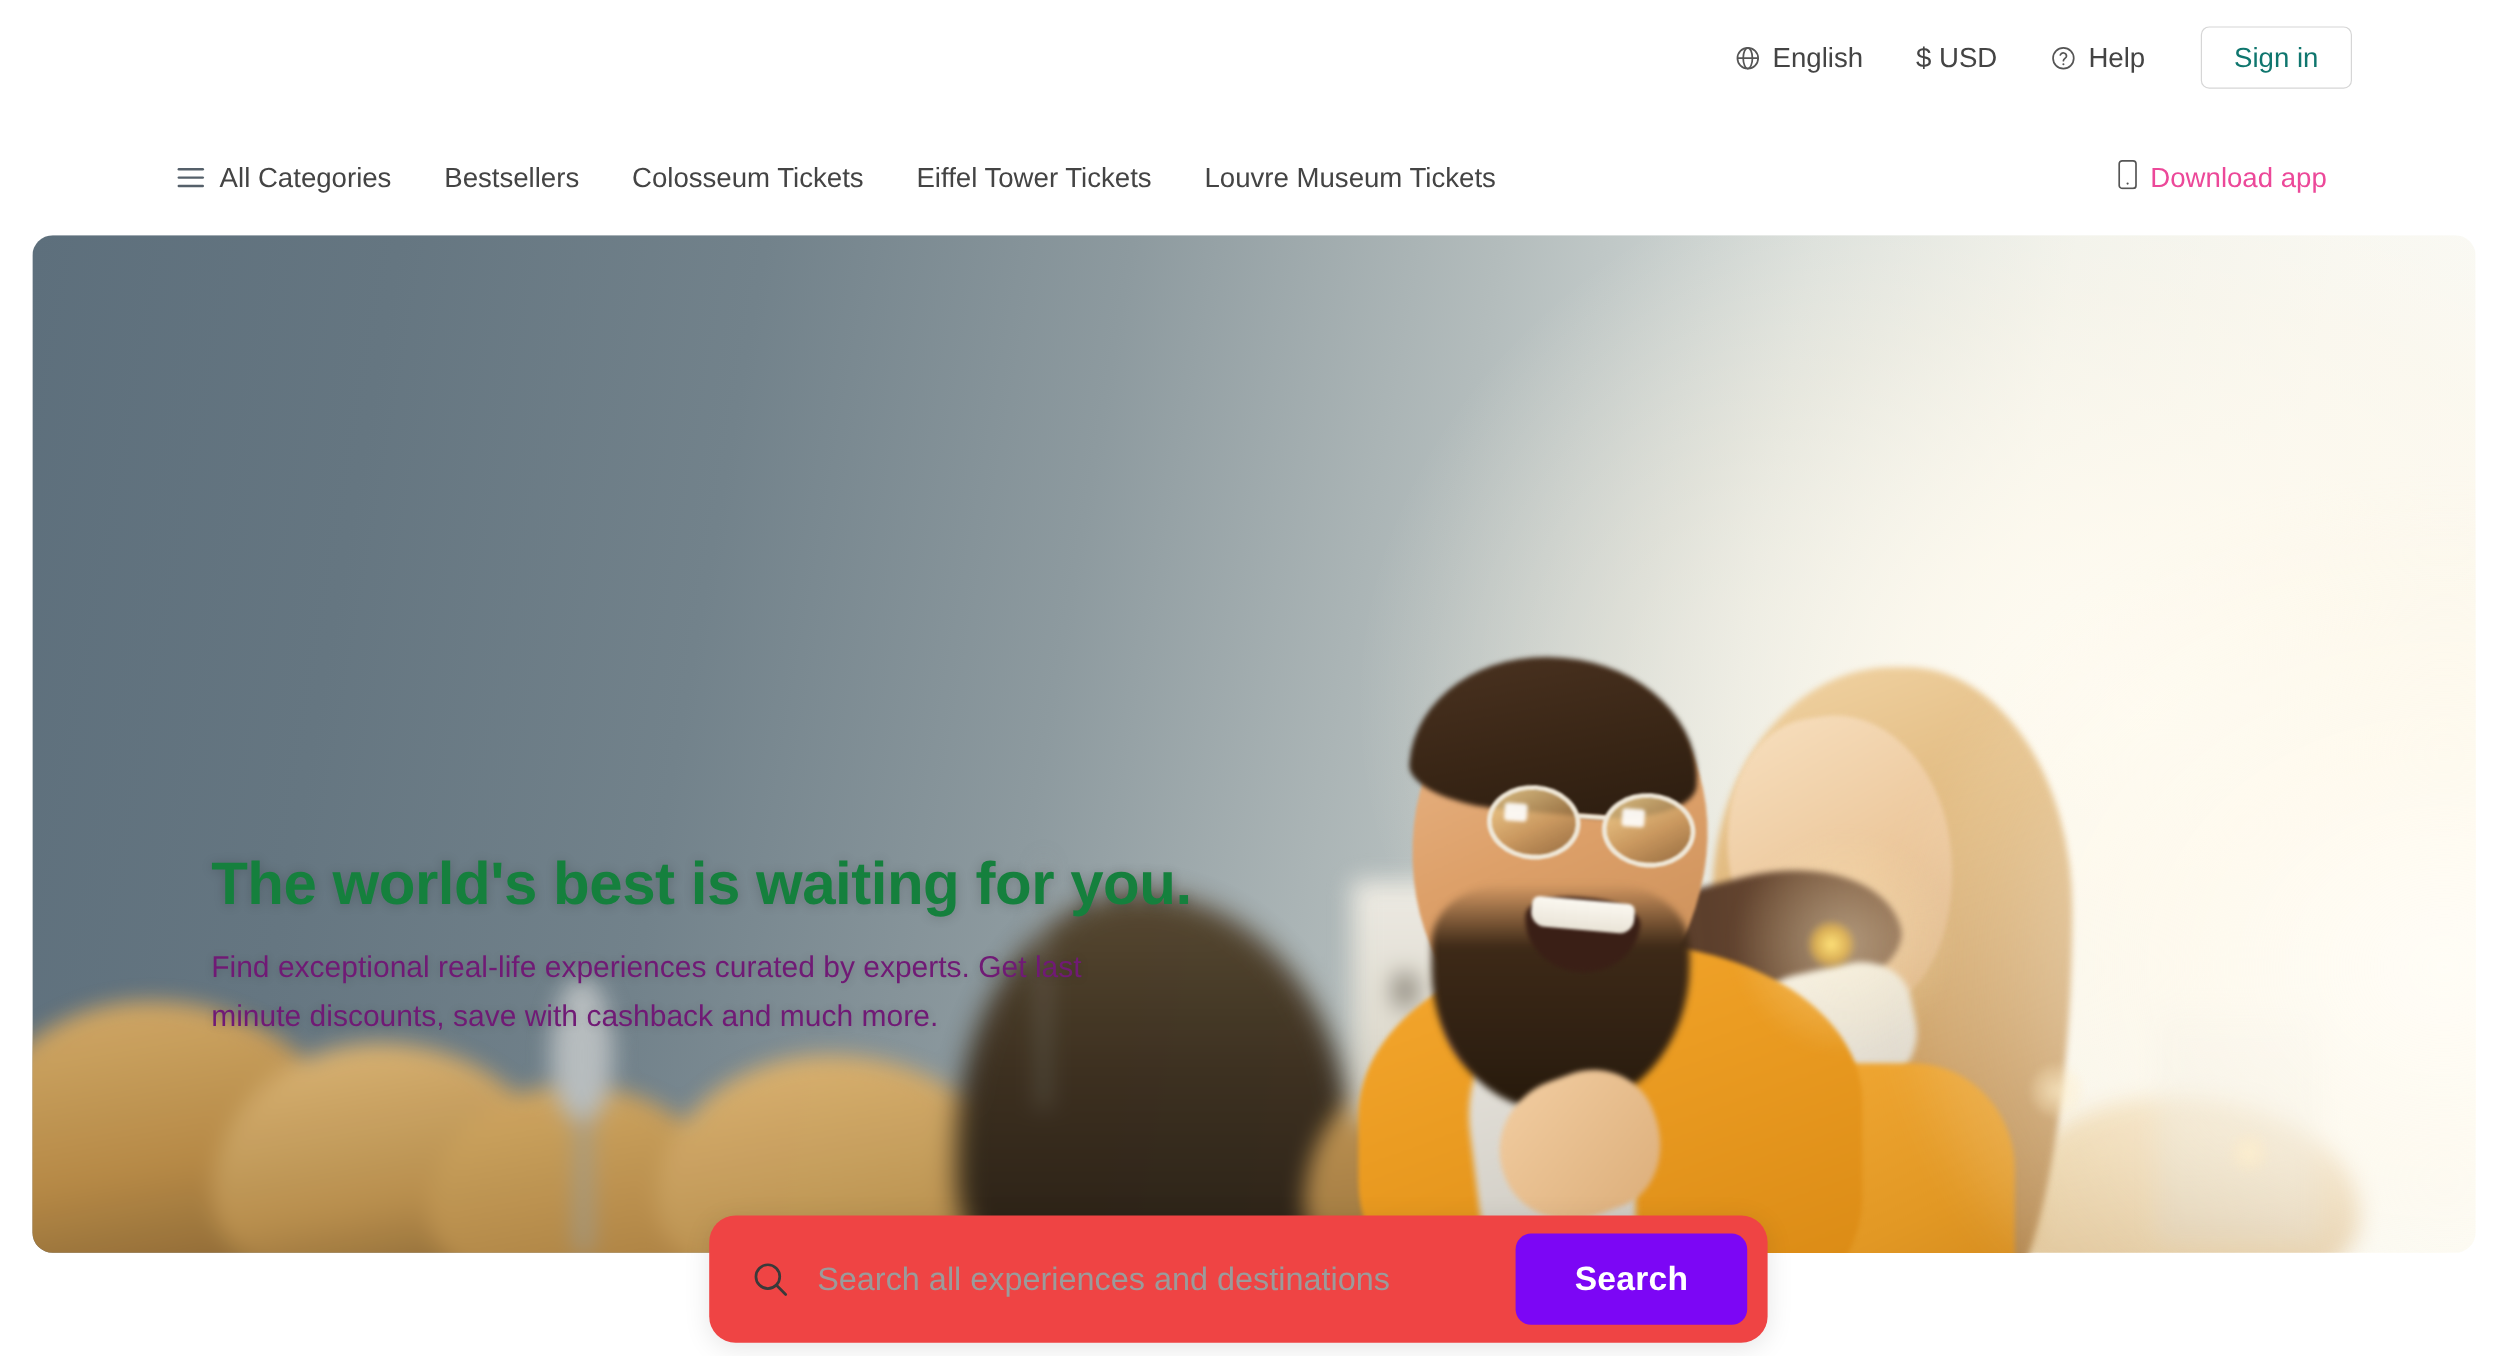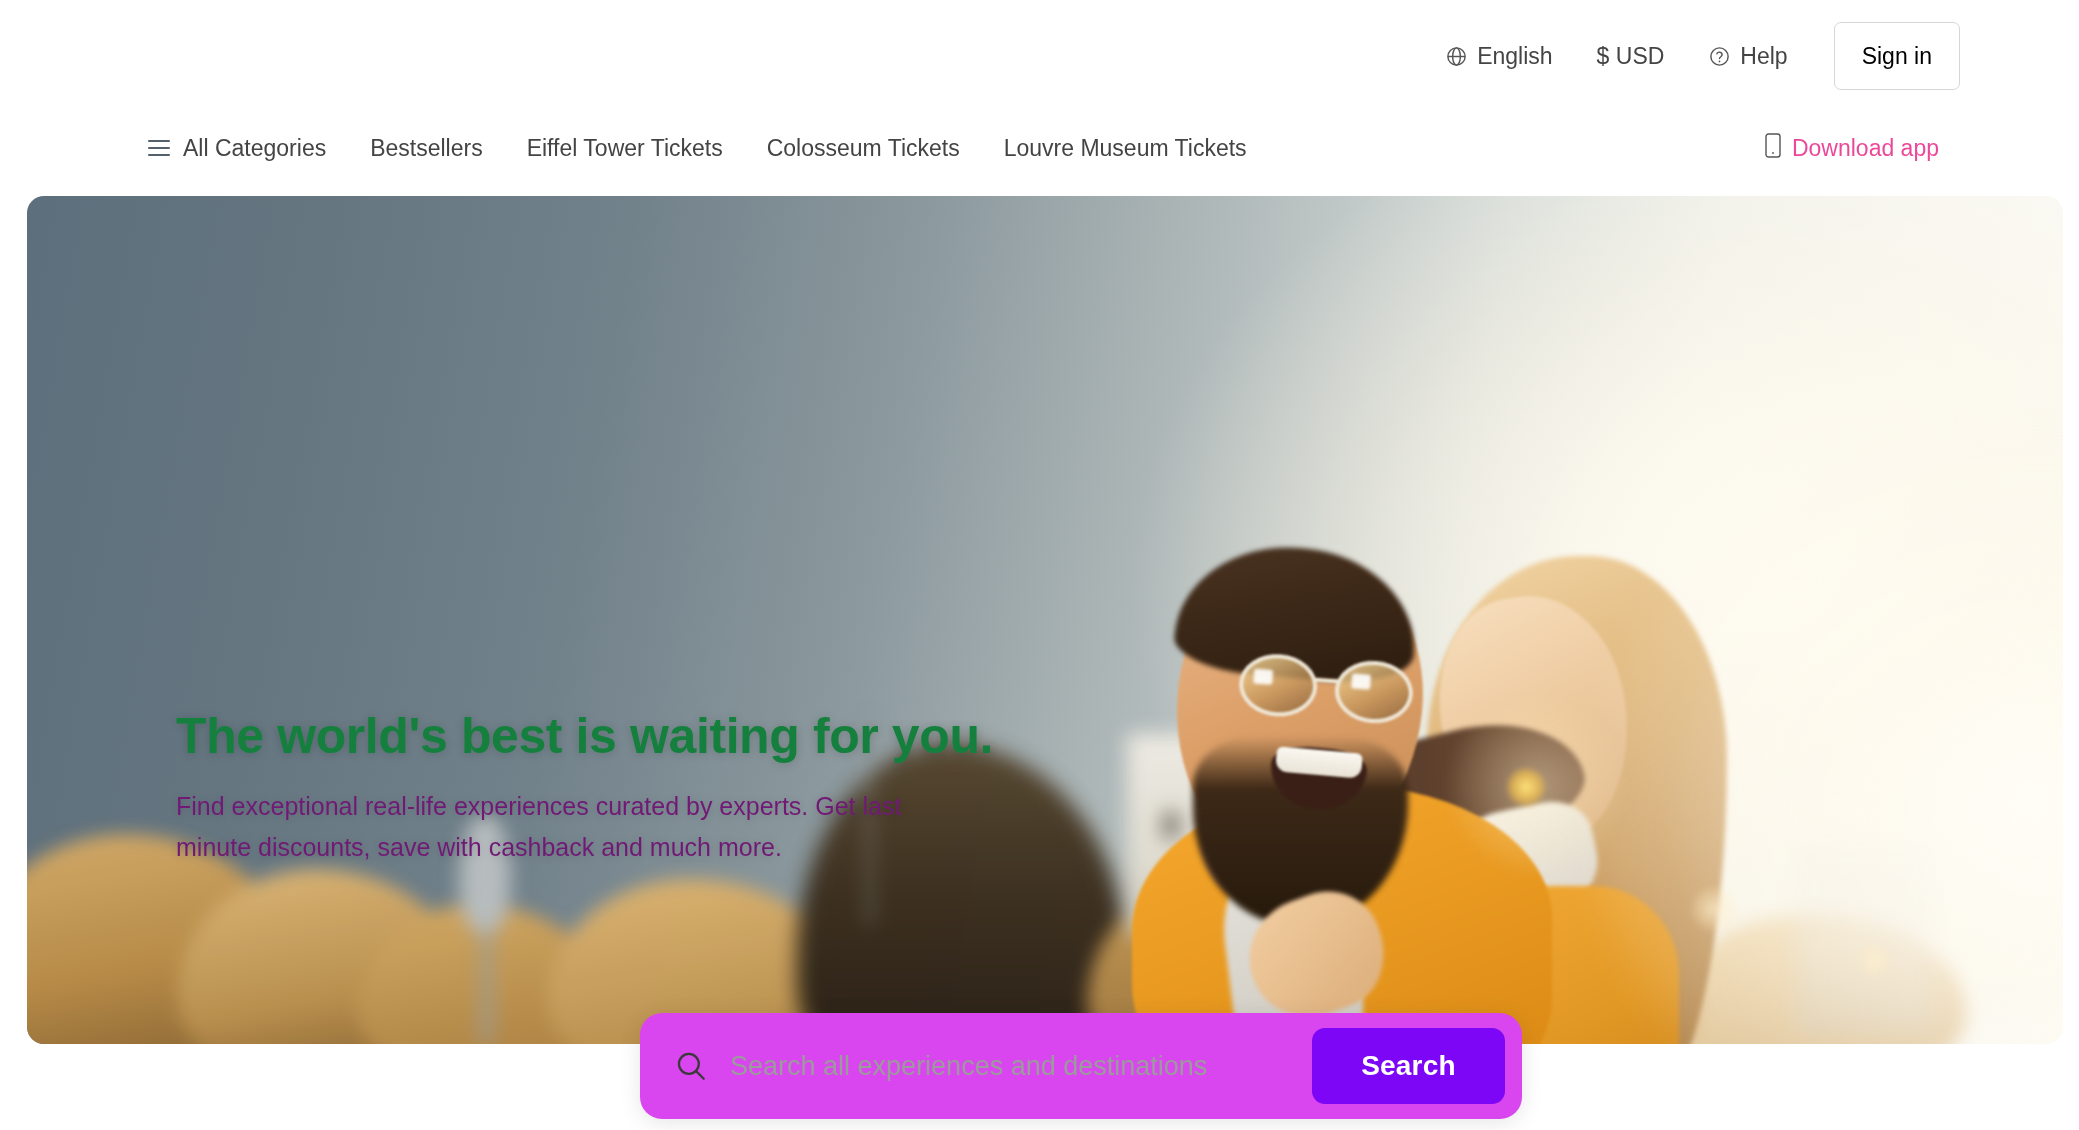--- a/index.html
+++ b/index.html
@@ -70,27 +70,27 @@
     font-size: 23px;
     color: #444444;
     cursor: pointer;
     padding: 0 22px;
     height: 44px;
     white-space: nowrap;
   }
   .hr-item .ico { display: flex; align-items: center; }
   .signin-btn {
     margin-left: 24px;
-    height: 68px;
+    height: 52px;
     padding: 0 27px;
     border: 1px solid #d6d6d6;
     border-radius: 7px;
     background: #ffffff;
     font-size: 23px;
-    color: #000000;
+    color: #0f766e;
     font-family: "Liberation Sans", sans-serif;
     cursor: pointer;
     display: flex;
     align-items: center;
     justify-content: center;
   }
 
   
   .navbar {
     position: absolute;
@@ -442,25 +442,25 @@
     line-height: 1.62;
     color: #701a75;
     max-width: 760px;
     text-shadow: 0 1px 8px rgba(0,0,0,0.16);
     font-family: "Liberation Sans", sans-serif;
   }
 
   
   .search-card {
     position: absolute;
-    left: 640px;
+    left: 591px;
     top: 1013px;
     width: 882px;
     height: 106px;
-    background: #d946ef;
+    background: #ef4444;
     border-radius: 22px;
     box-shadow: 0 4px 22px rgba(0,0,0,0.10);
     display: flex;
     align-items: center;
     padding: 0 17px 0 34px;
     z-index: 20;
   }
   .search-icon {
     flex: 0 0 auto;
     display: flex;
@@ -544,25 +544,25 @@
             <span></span>
         </span>
         <span>All Categories</span>
       </div>
 
       <div class="nav-item">
         <span>Bestsellers</span>
       </div>
 
       <div class="nav-item">
+        <span>Colosseum Tickets</span>
+      </div>
+
+      <div class="nav-item">
         <span>Eiffel Tower Tickets</span>
-      </div>
-
-      <div class="nav-item">
-        <span>Colosseum Tickets</span>
       </div>
 
       <div class="nav-item">
         <span>Louvre Museum Tickets</span>
       </div>
     </div>
 
     <div class="nav-right">
       <span>
         <svg width="16" height="25" viewBox="0 0 16 25" fill="none" stroke="#555" stroke-width="1.4">

